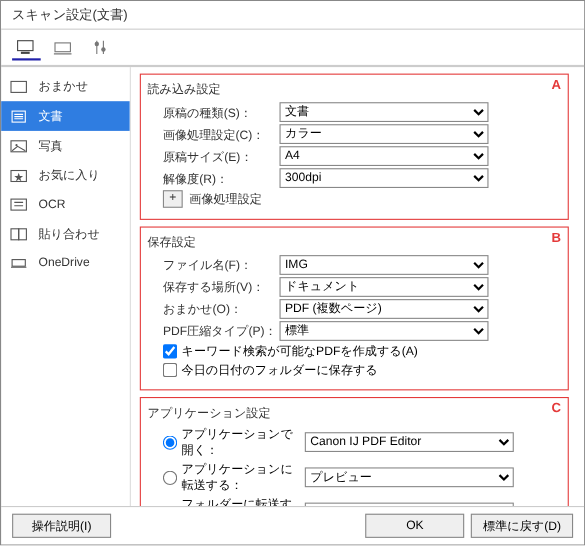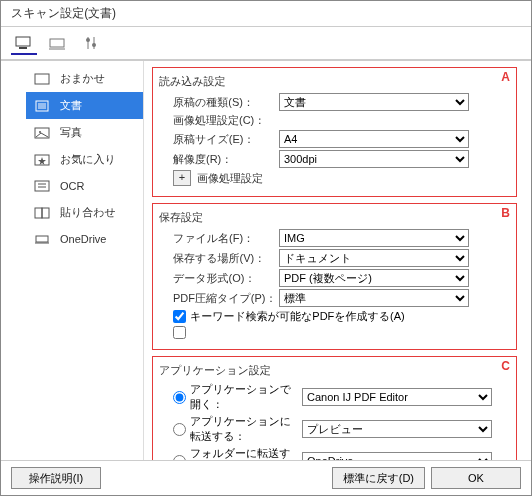--- a/index.html
+++ b/index.html
@@ -38,21 +38,20 @@
     align-items:center;
     justify-content:center;
     color:#555;
     border-bottom: 2px solid transparent;
   }
   .tb-btn.active { border-bottom: 2px solid #2222aa; }
   .main {
     display: flex;
     flex: 1;
     overflow: hidden;
-    margin-left: 25px;
   }
   .sidebar {
     width: 118px;
     border-right: 1px solid #ddd;
     padding: 4px 0;
     overflow-y: auto;
   }
   .side-item {
     display: flex;
     align-items: center;
@@ -285,20 +284,23 @@
         <div class="group-title">読み込み設定</div>
 
         <div class="row">
           <div class="lbl">原稿の種類(S)：</div>
           <div class="ctl">
               <select><option>文書</option></select>
             </div>
         </div>
         <div class="row">
           <div class="lbl">画像処理設定(C)：</div>
+          <div class="ctl">
+              <select><option>カラー</option></select>
+            </div>
         </div>
         <div class="row">
           <div class="lbl">原稿サイズ(E)：</div>
           <div class="ctl">
               <select><option>A4</option></select>
             </div>
         </div>
         <div class="row">
           <div class="lbl">解像度(R)：</div>
           <div class="ctl">
@@ -323,37 +325,38 @@
               <select><option>IMG</option></select>
             </div>
         </div>
         <div class="row">
           <div class="lbl">保存する場所(V)：</div>
           <div class="ctl">
               <select><option>ドキュメント</option></select>
             </div>
         </div>
         <div class="row">
-          <div class="lbl">データ形式(O)：</div>
+          <div class="lbl">おまかせ(O)：</div>
           <div class="ctl">
               <select><option>PDF (複数ページ)</option></select>
             </div>
         </div>
         <div class="row">
           <div class="lbl">PDF圧縮タイプ(P)：</div>
           <div class="ctl">
               <select><option>標準</option></select>
             </div>
         </div>
         <div class="chk-row">
           <input type="checkbox" checked="" style="">
           <span>キーワード検索が可能なPDFを作成する(A)</span>
         </div>
         <div class="chk-row">
           <input type="checkbox" style="">
+          <span>今日の日付のフォルダーに保存する</span>
         </div>
       </div>
 
       <div class="group">
         <div class="group-letter">C</div>
         <div class="group-title">アプリケーション設定</div>
 
         <div class="radio-row">
           <input type="radio" name="appset" checked="" style="">
           <span class="radio-lbl">アプリケーションで開く：</span>
@@ -377,18 +380,18 @@
         </div>
 
       </div>
 
     </div>
   </div>
 
   <div class="footer">
     <button class="big-btn">操作説明(I)</button>
     <div style="display:flex;gap:6px;">
+      <button class="big-btn ok-btn">OK</button>
       <button class="big-btn">標準に戻す(D)</button>
-      <button class="big-btn ok-btn">OK</button>
     </div>
   </div>
 
 </div>
 
 </body></html>

